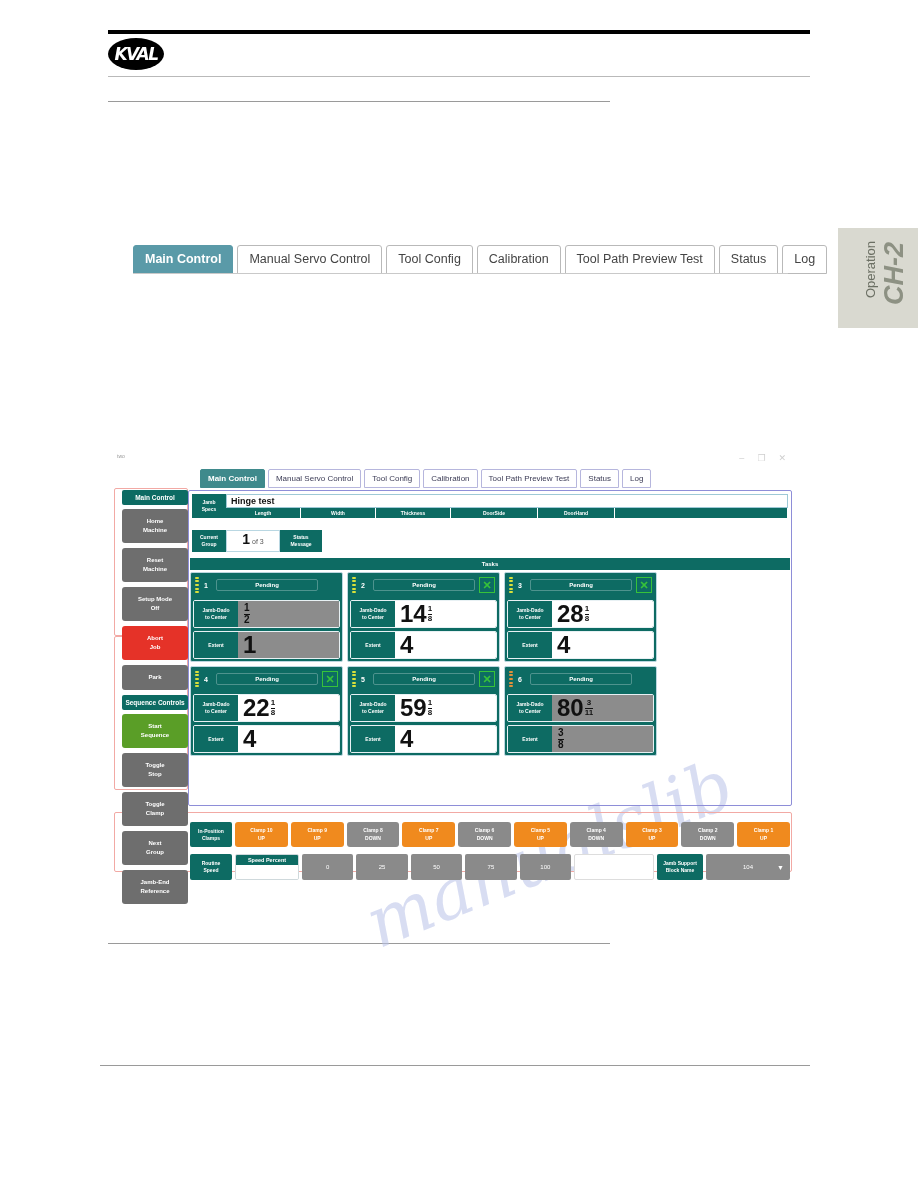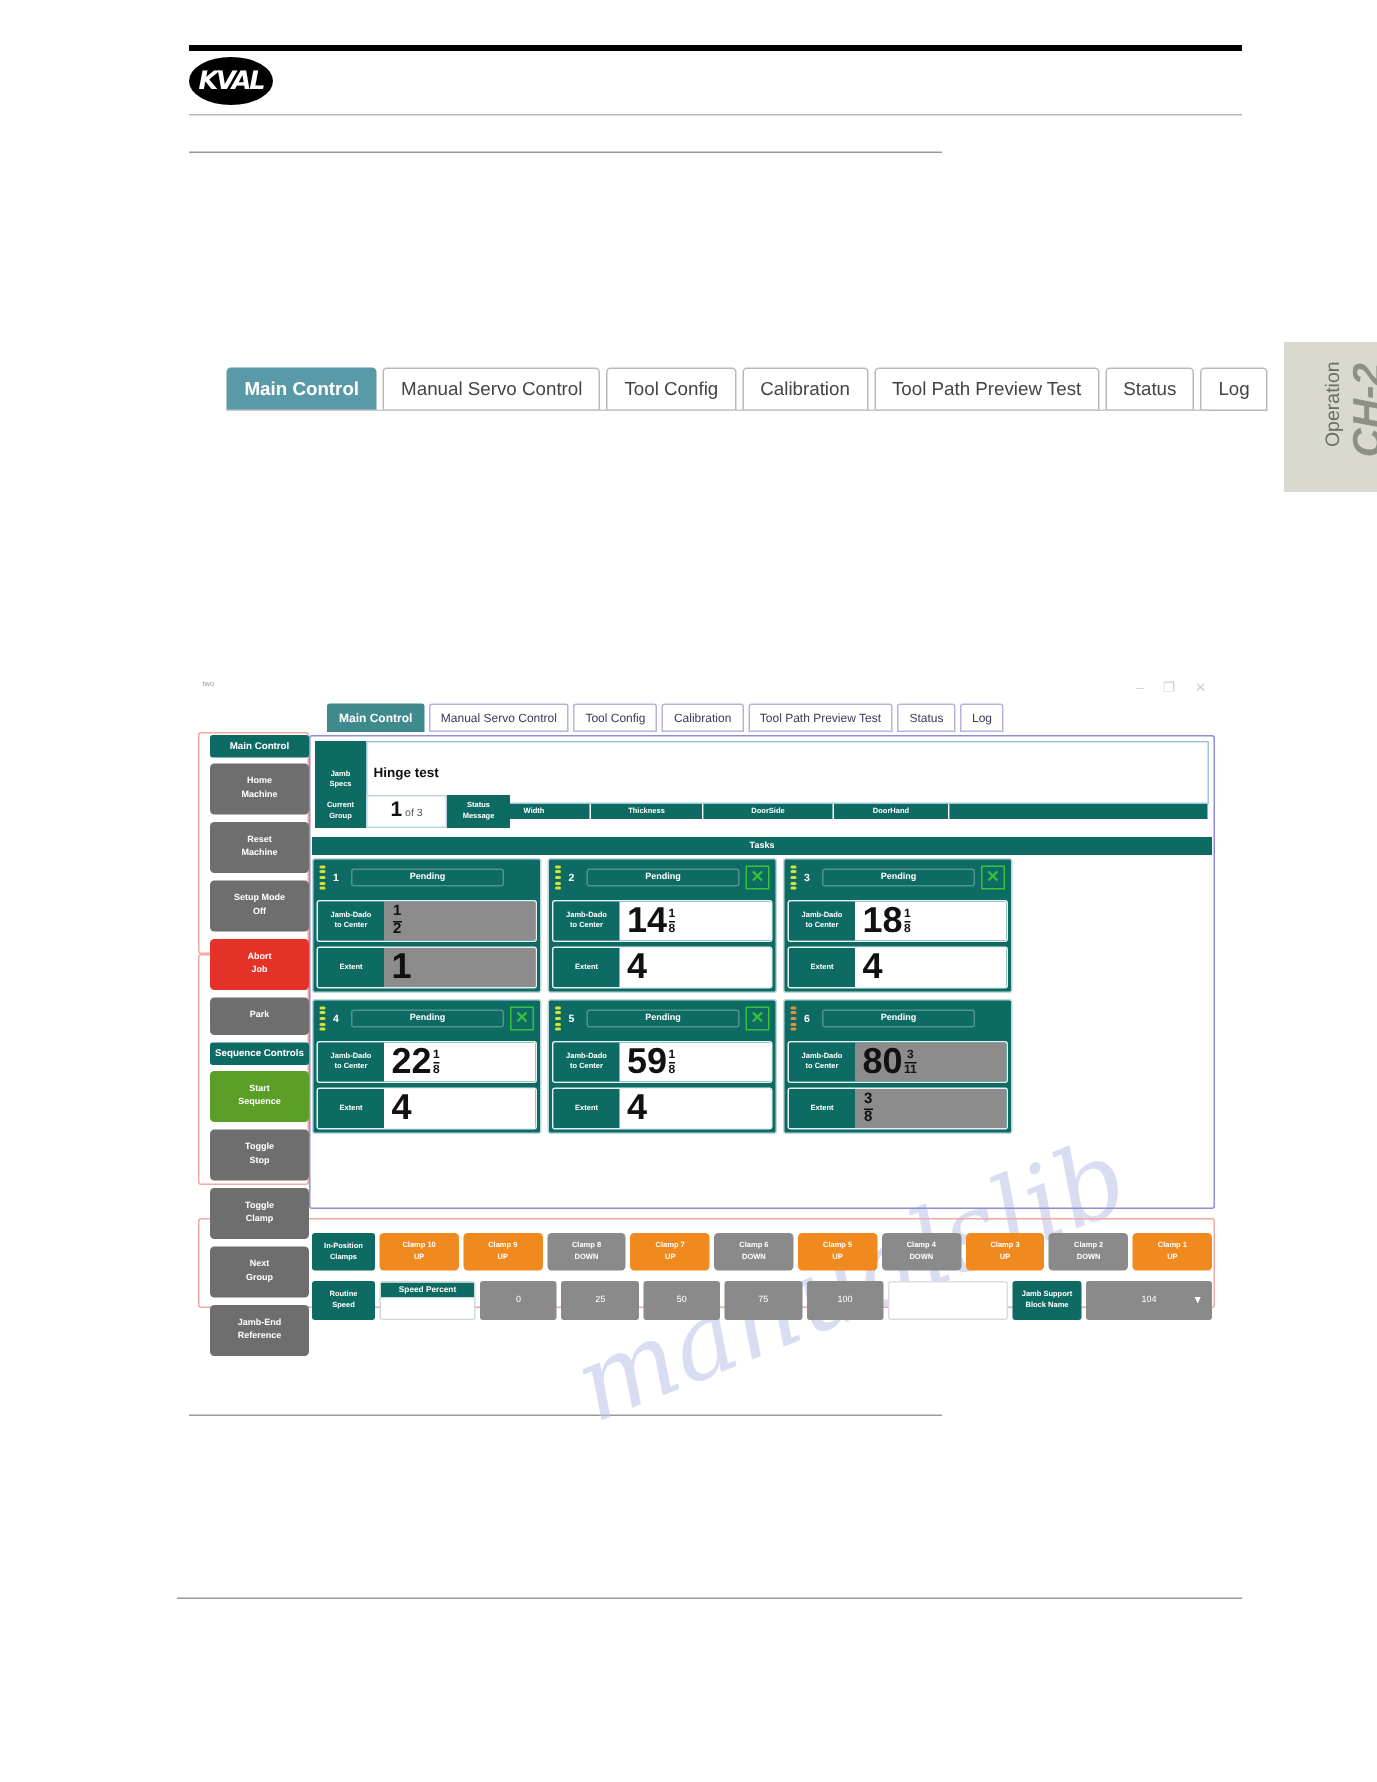--- a/index.html
+++ b/index.html
@@ -1,21 +1,21 @@
 <!DOCTYPE html>
 <html><head>
 <meta charset="utf-8">
 <style>
   html,body{margin:0;padding:0;}
   body{
     width:918px;height:1188px;background:#ffffff;
     font-family:"Liberation Sans", sans-serif;
     position:relative;overflow:hidden;
   }
-  .page{position:absolute;inset:0;margin-left:18px;}
+  .page{position:absolute;inset:0;}
 
   
   .top-rule{position:absolute;left:108px;top:30px;width:702px;height:4px;background:#000;}
   .logo{position:absolute;left:108px;top:38px;width:56px;height:32px;
         border-radius:50%;background:#000;overflow:hidden;}
   .logo .lt{position:absolute;inset:0;display:flex;align-items:center;justify-content:center;
         color:#fff;font-family:"DejaVu Sans", sans-serif;font-weight:bold;font-size:17px;
         letter-spacing:-1.5px;font-style:italic;}
   .rule-under-logo{position:absolute;left:108px;top:76px;width:702px;height:1px;background:#b9b9b9;}
   .rule-2{position:absolute;left:108px;top:101px;width:502px;height:1px;background:#9a9a9a;}
@@ -64,21 +64,21 @@
   .sb-btn.red{background:#e53228;}
   .sb-btn.green{background:#5a9e27;}
 
   
   .specs{position:absolute;left:80px;top:44px;width:596px;}
   .spec-row{display:flex;}
   .spec-lbl{width:34px;background:#0d6b63;color:#fff;font-size:5px;font-weight:bold;
      display:flex;align-items:center;justify-content:center;text-align:center;line-height:1.4;}
   .spec-body{flex:1;}
   .spec-title{background:#fff;border:1px solid #9ec9d6;font-size:9px;font-weight:bold;
-     color:#111;padding:15px 4px;}
+     color:#111;padding:1px 4px;}
   .spec-hdr{display:flex;}
   .spec-hdr div{background:#0d6b63;color:#fff;font-size:5px;font-weight:bold;text-align:center;
      padding:2px 0;border-right:1px solid #fff;}
   .spec-vals{display:flex;}
   .spec-vals div{background:#fff;border:1px solid #0d6b63;border-top:none;font-size:8px;
      font-weight:bold;text-align:center;padding:1px 0;color:#111;}
   .sw1{width:74px;} .sw2{width:74px;} .sw3{width:74px;} .sw4{width:86px;} .sw5{width:76px;}
   .spec-tail{flex:1;background:#dff0f6;}
 
   .grp-row{position:absolute;left:80px;top:80px;width:596px;display:flex;height:22px;}
@@ -329,21 +329,21 @@
                 <i></i>
                 <i></i>
               </span>
               <span class="card-idx">3</span>
               <span class="pending">Pending</span>
               <span class="xbox">✕</span>
             </div>
             <div class="field">
               <span class="f-lbl">Jamb-Dado<br>to Center</span>
               <span class="f-val">
-                <span class="whole">18</span>
+                <span class="whole">28</span>
                 <span class="frac">
                   <span class="nu">1</span>
                   <span class="den">8</span>
                 </span>
               </span>
             </div>
             <div class="field">
               <span class="f-lbl">Extent</span>
               <span class="f-val">
                 <span class="whole">4</span>

